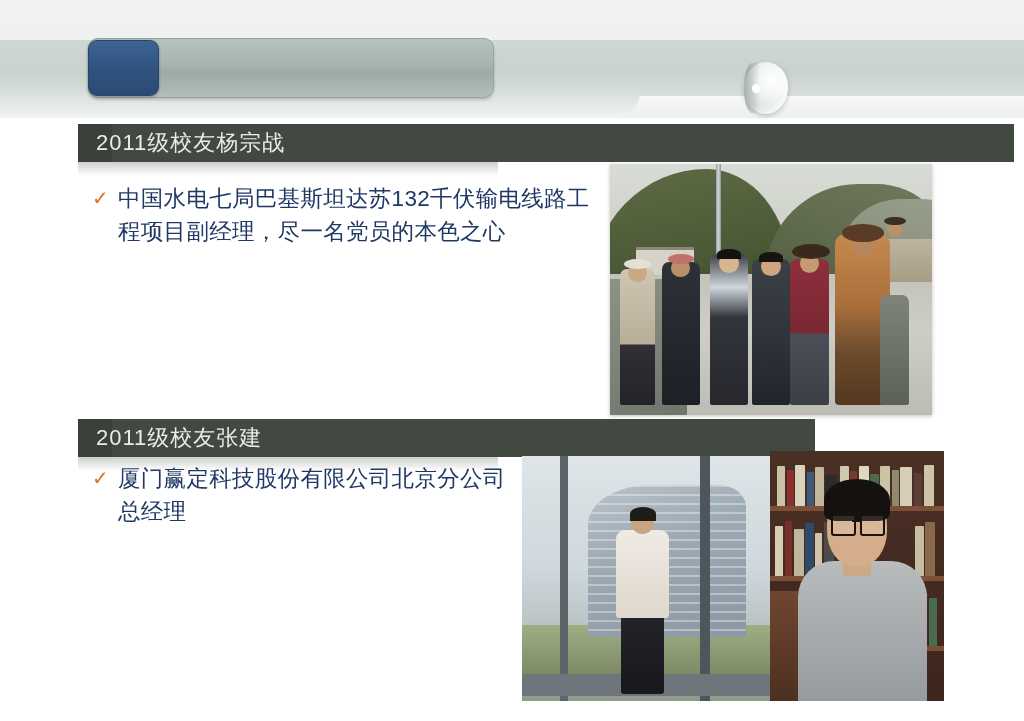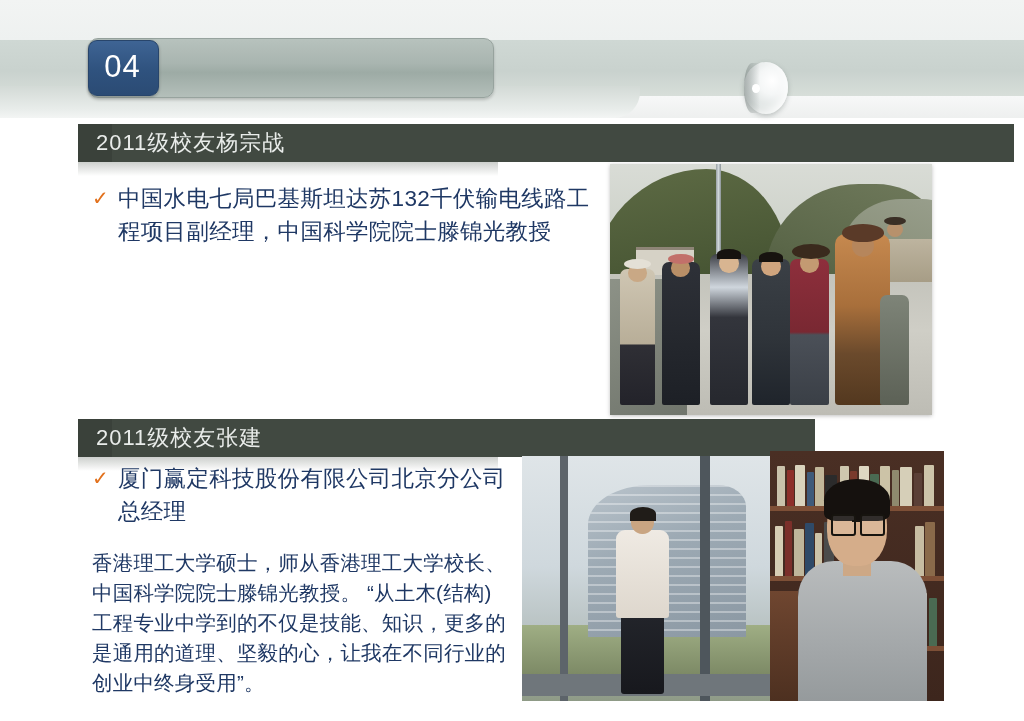--- a/index.html
+++ b/index.html
@@ -199,30 +199,29 @@
   <div class="bg-band-low"></div>
   <div class="bg-swoosh"></div>
   <div class="bg-white-rest"></div>
 
   <div class="drop"></div>
   <div class="drop-shade"></div>
   <div class="drop-glint"></div>
 
   <div class="title-pill"></div>
   <div class="num-badge"></div>
-  <div class="num-text">04</div>
 
   <div class="sec-bar one"></div>
   <div class="sec-cap one"></div>
   <div class="sec-bar-shadow one"></div>
   <div class="sec-title one">2011级校友杨宗战</div>
 
   <div class="bullet-row one">
     <div class="check">✓</div>
-    <div class="bullet-text">中国水电七局巴基斯坦达苏132千伏输电线路工程项目副经理，中国科学院院士滕锦光教授</div>
+    <div class="bullet-text">中国水电七局巴基斯坦达苏132千伏输电线路工程项目副经理，尽一名党员的本色之心</div>
   </div>
 
 
   <div class="photo p1">
     <div class="sky"></div>
     <div class="hill-l"></div>
     <div class="hill-r"></div>
     <div class="hill-far"></div>
     <div class="road"></div>
     <div class="gravel"></div>
@@ -262,21 +261,20 @@
   <div class="sec-bar two"></div>
   <div class="sec-cap two"></div>
   <div class="sec-bar-shadow two"></div>
   <div class="sec-title two">2011级校友张建</div>
 
   <div class="bullet-row two">
     <div class="check">✓</div>
     <div class="bullet-text">厦门赢定科技股份有限公司北京分公司总经理</div>
   </div>
 
-  <div class="para two">香港理工大学硕士，师从香港理工大学校长、中国科学院院士滕锦光教授。 “从土木(结构)工程专业中学到的不仅是技能、知识，更多的是通用的道理、坚毅的心，让我在不同行业的创业中终身受用”。</div>
 
   <div class="photo p2">
     <div class="win-bg"></div>
     <div class="ground"></div>
     <div class="tower"></div>
     <div class="tower-lines"></div>
     <div class="mull-l"></div>
     <div class="mull-r"></div>
     <div class="sill"></div>
     <div class="legs"></div>

